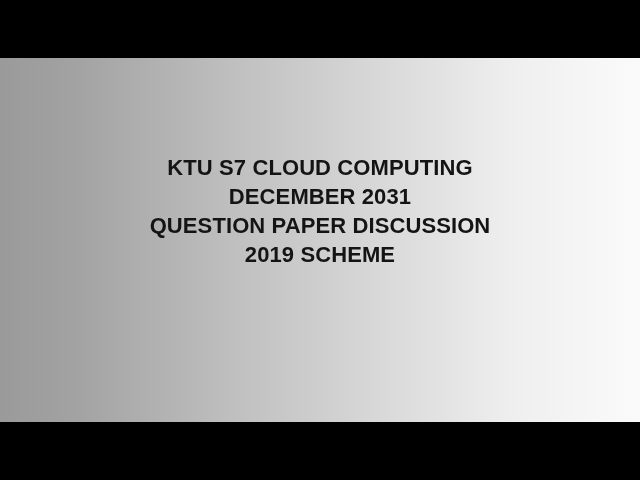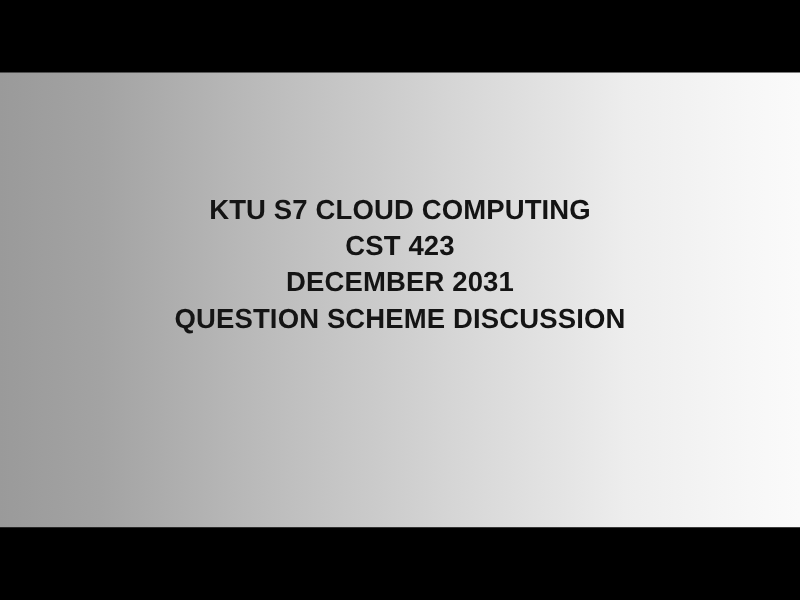--- a/index.html
+++ b/index.html
@@ -87,22 +87,22 @@
 <body>
 
 <div id="video-frame">
 
   <div class="letterbox-bar" id="letterbox-top"></div>
 
   <div id="slide-band">
 
     <div id="title-block">
       <span class="title-line">KTU S7 CLOUD COMPUTING</span>
-      <span class="title-line">CST 423</span>
       <span class="title-line">DECEMBER 2031</span>
-      <span class="title-line">QUESTION SCHEME DISCUSSION</span>
+      <span class="title-line">QUESTION PAPER DISCUSSION</span>
+      <span class="title-line">2019 SCHEME</span>
     </div>
 
   </div>
 
   <div class="letterbox-bar" id="letterbox-bottom"></div>
 
 </div>
 
 </body></html>

